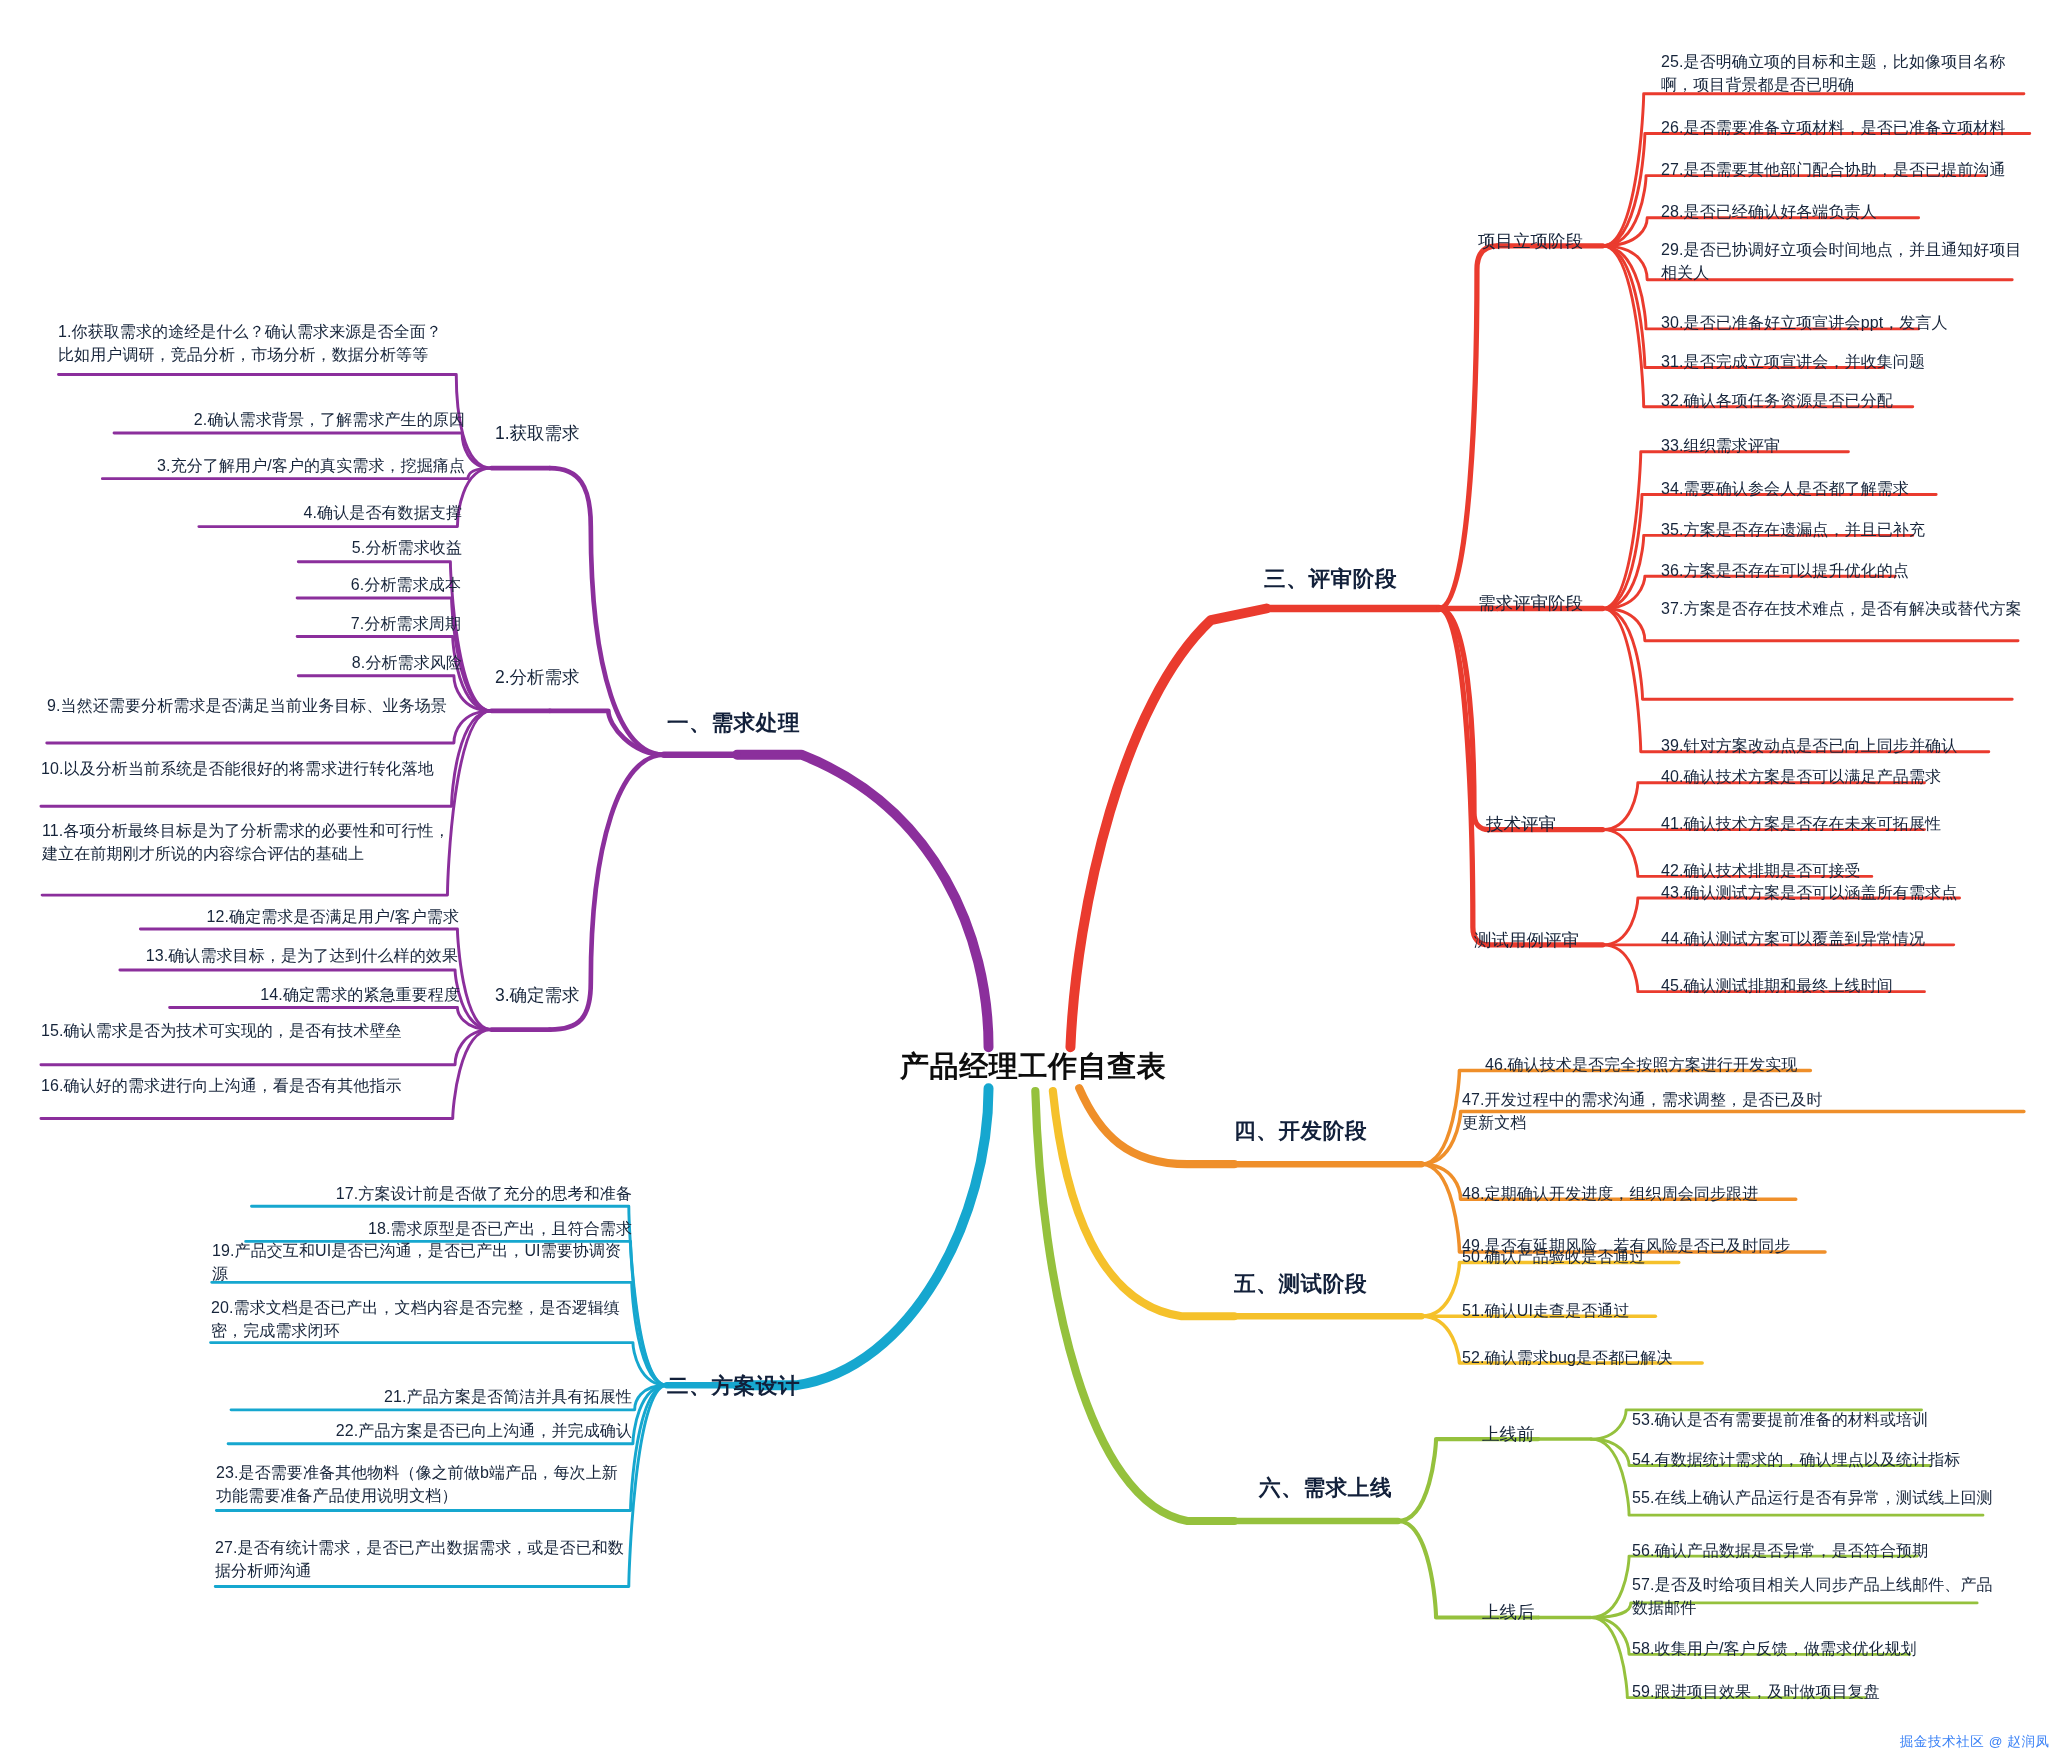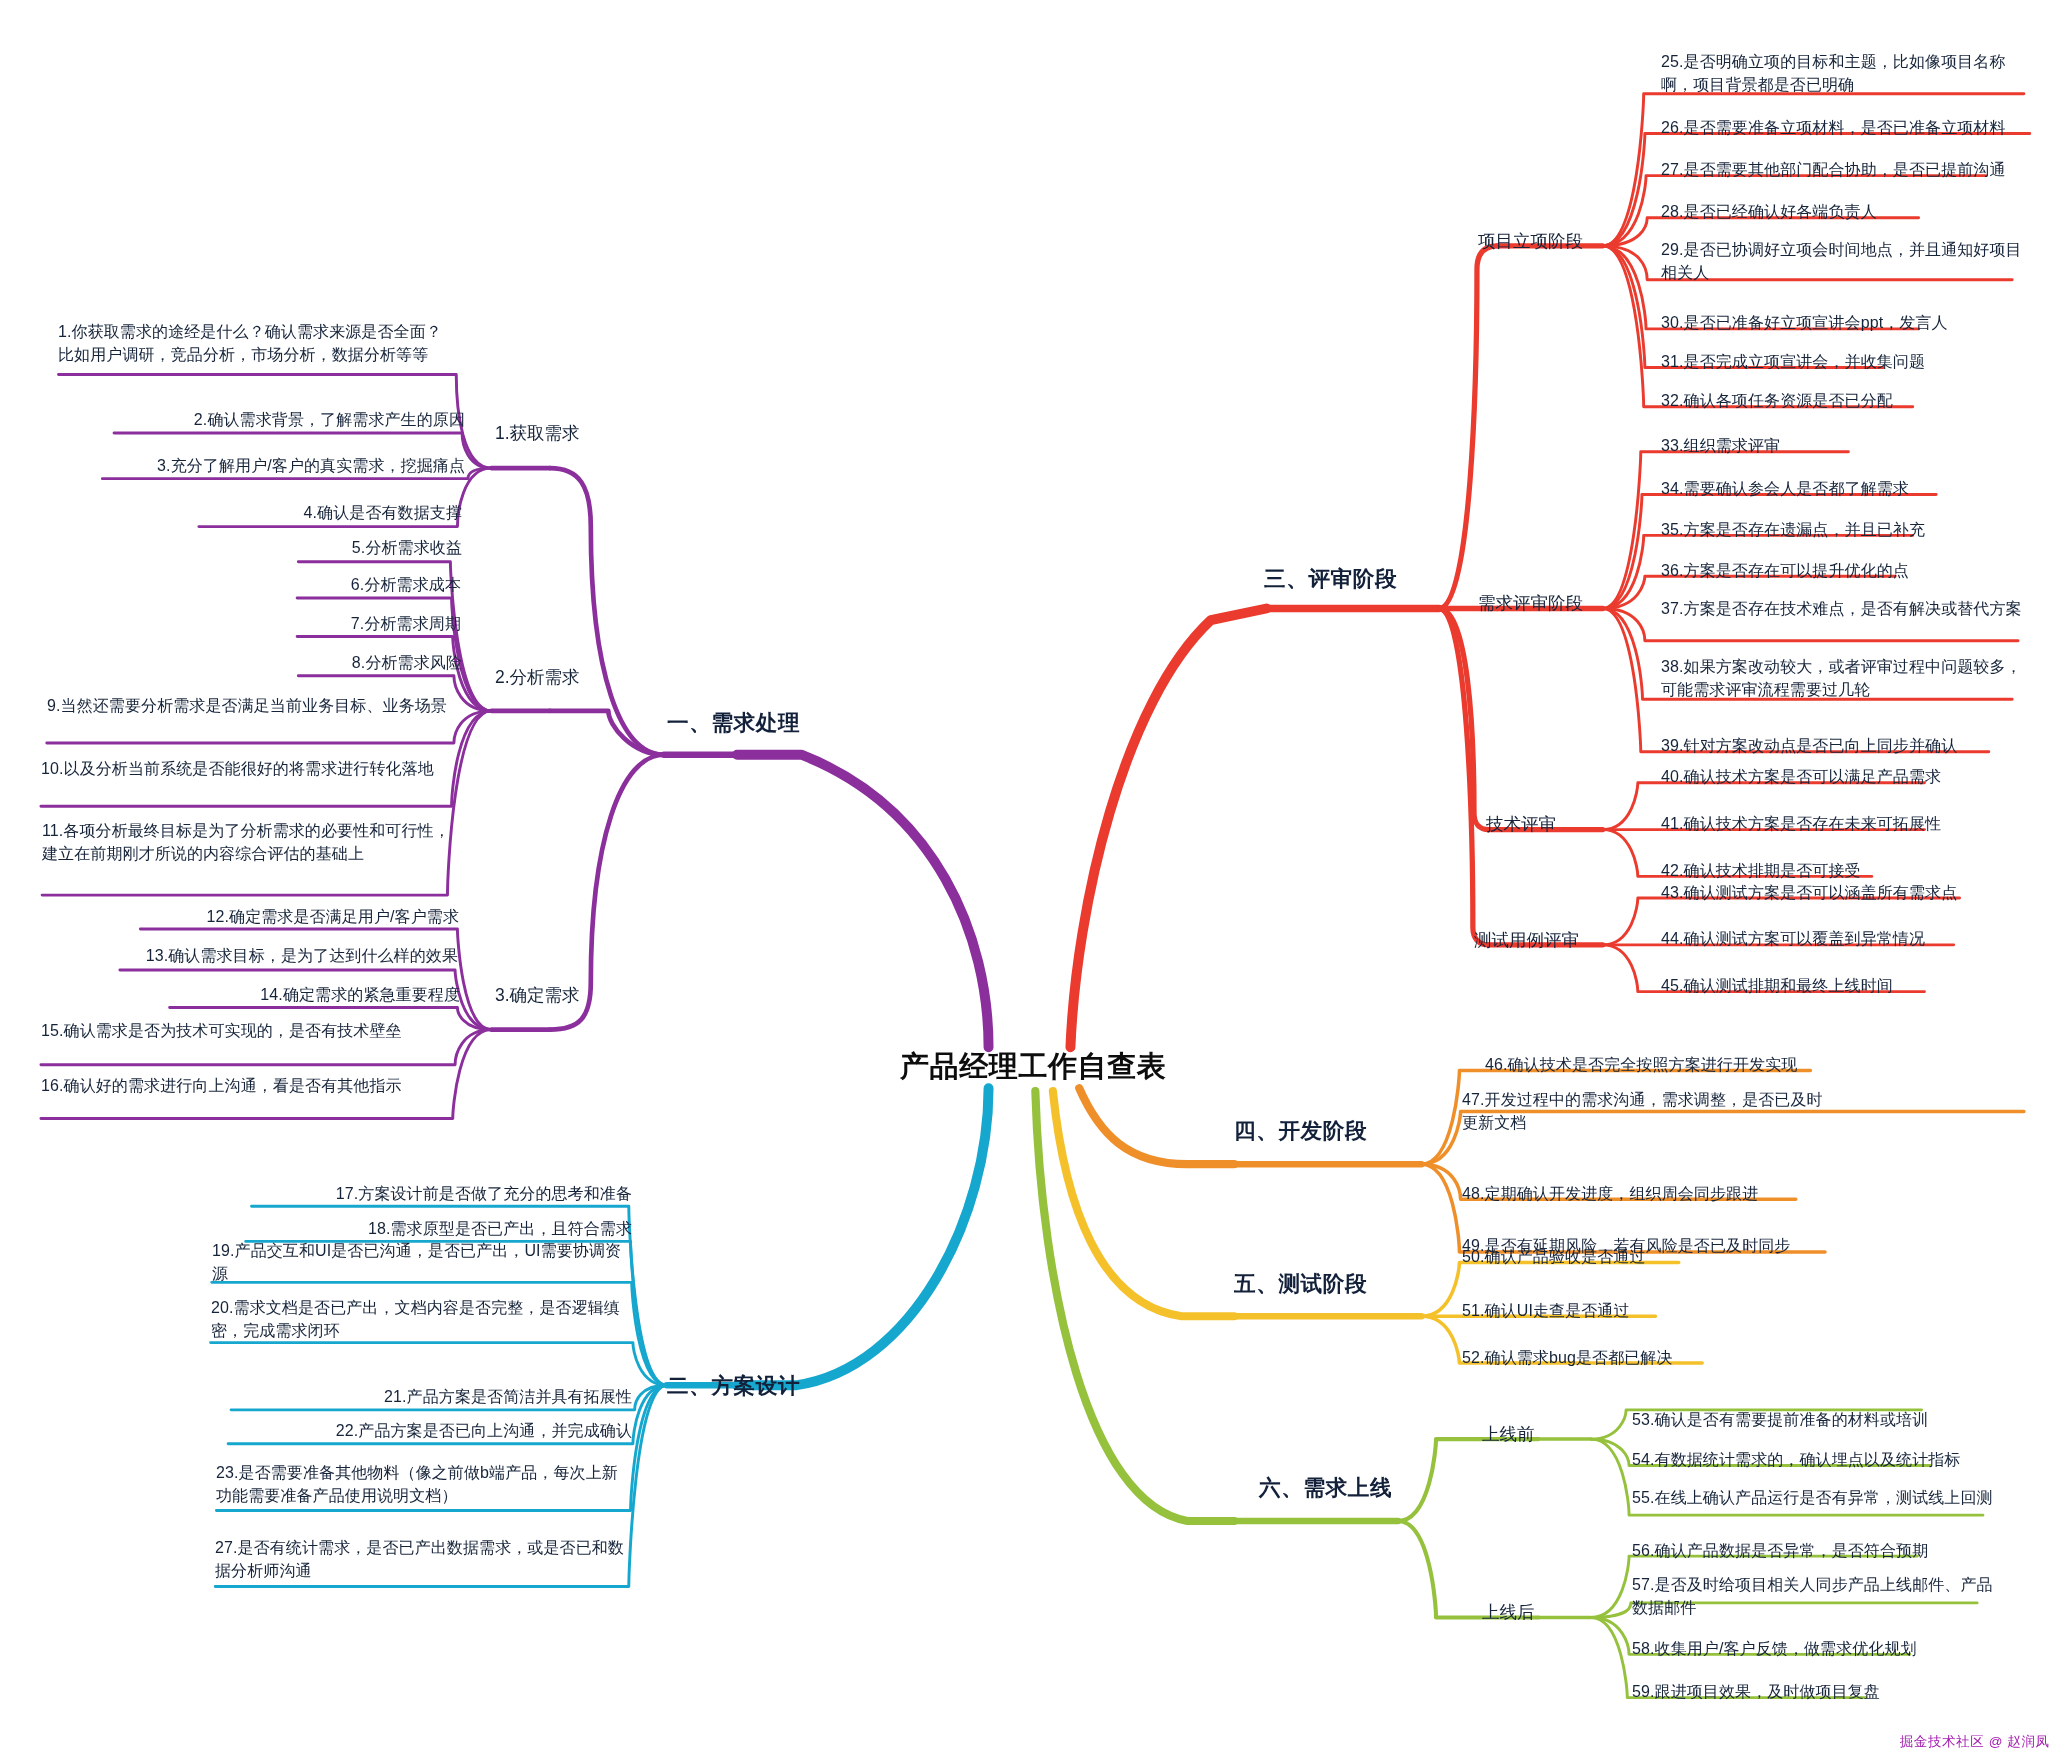--- a/index.html
+++ b/index.html
@@ -45,21 +45,21 @@
     font-weight:700;
     color:#0d0d0d;
     letter-spacing:0.6px;
     white-space:nowrap;
   }
   .wm{
     position:absolute;
     right:16.4px;
     bottom:10.5px;
     font-size:13.5px;
-    color:#a21caf;
+    color:#3b82f6;
     letter-spacing:0.6px;
     white-space:nowrap;
   }
 </style>
 </head>
 <body>
 
 <div id="canvas">
 
   <svg id="wires" viewBox="0 0 3532 3010" xmlns="http://www.w3.org/2000/svg">
@@ -233,21 +233,20 @@
   <div class="node leaf r" style="left:1661px;top:239px;width:366px;">29.是否已协调好立项会时间地点，并且通知好项目相关人</div>
   <div class="node leaf r" style="left:1661px;top:312px;width:363px;">30.是否已准备好立项宣讲会ppt，发言人</div>
   <div class="node leaf r" style="left:1661px;top:351px;width:363px;">31.是否完成立项宣讲会，并收集问题</div>
   <div class="node leaf r" style="left:1661px;top:390px;width:363px;">32.确认各项任务资源是否已分配</div>
 
   <div class="node leaf r" style="left:1661px;top:435px;width:363px;">33.组织需求评审</div>
   <div class="node leaf r" style="left:1661px;top:478px;width:363px;">34.需要确认参会人是否都了解需求</div>
   <div class="node leaf r" style="left:1661px;top:519px;width:363px;">35.方案是否存在遗漏点，并且已补充</div>
   <div class="node leaf r" style="left:1661px;top:560px;width:363px;">36.方案是否存在可以提升优化的点</div>
   <div class="node leaf r" style="left:1661px;top:598px;width:374px;">37.方案是否存在技术难点，是否有解决或替代方案</div>
-  <div class="node leaf r" style="left:1661px;top:656px;width:374px;">38.如果方案改动较大，或者评审过程中问题较多，可能需求评审流程需要过几轮</div>
   <div class="node leaf r" style="left:1661px;top:735px;width:374px;">39.针对方案改动点是否已向上同步并确认</div>
 
   <div class="node leaf r" style="left:1661px;top:766px;width:363px;">40.确认技术方案是否可以满足产品需求</div>
   <div class="node leaf r" style="left:1661px;top:813px;width:363px;">41.确认技术方案是否存在未来可拓展性</div>
   <div class="node leaf r" style="left:1661px;top:860px;width:363px;">42.确认技术排期是否可接受</div>
 
   <div class="node leaf r" style="left:1661px;top:882px;width:374px;">43.确认测试方案是否可以涵盖所有需求点</div>
   <div class="node leaf r" style="left:1661px;top:928px;width:363px;">44.确认测试方案可以覆盖到异常情况</div>
   <div class="node leaf r" style="left:1661px;top:975px;width:363px;">45.确认测试排期和最终上线时间</div>
 

